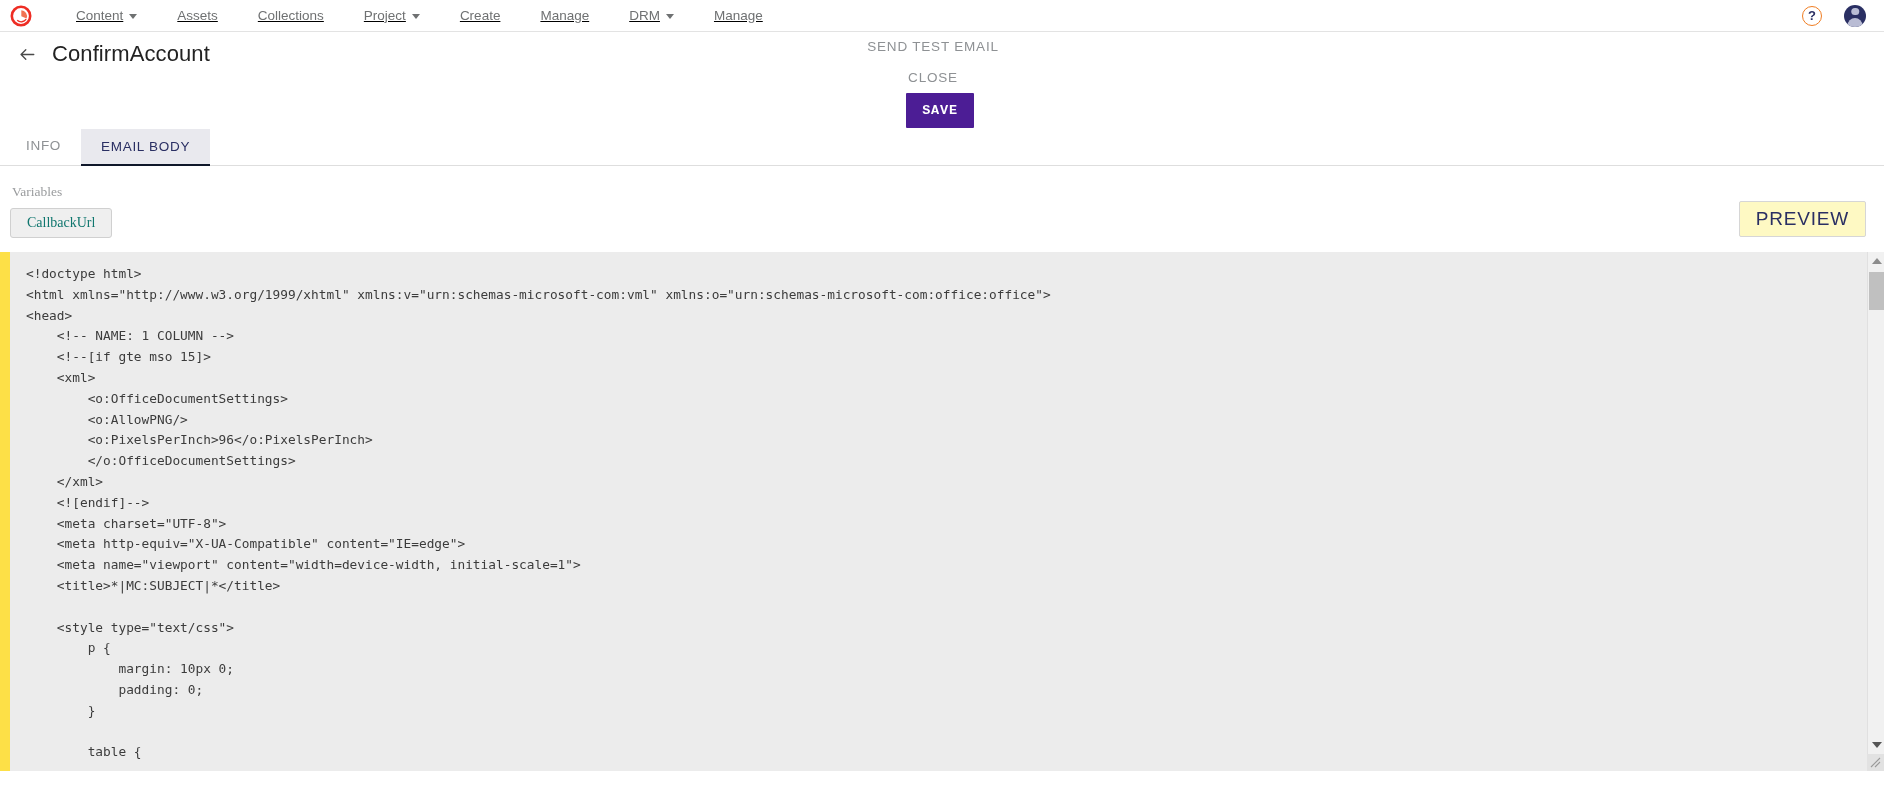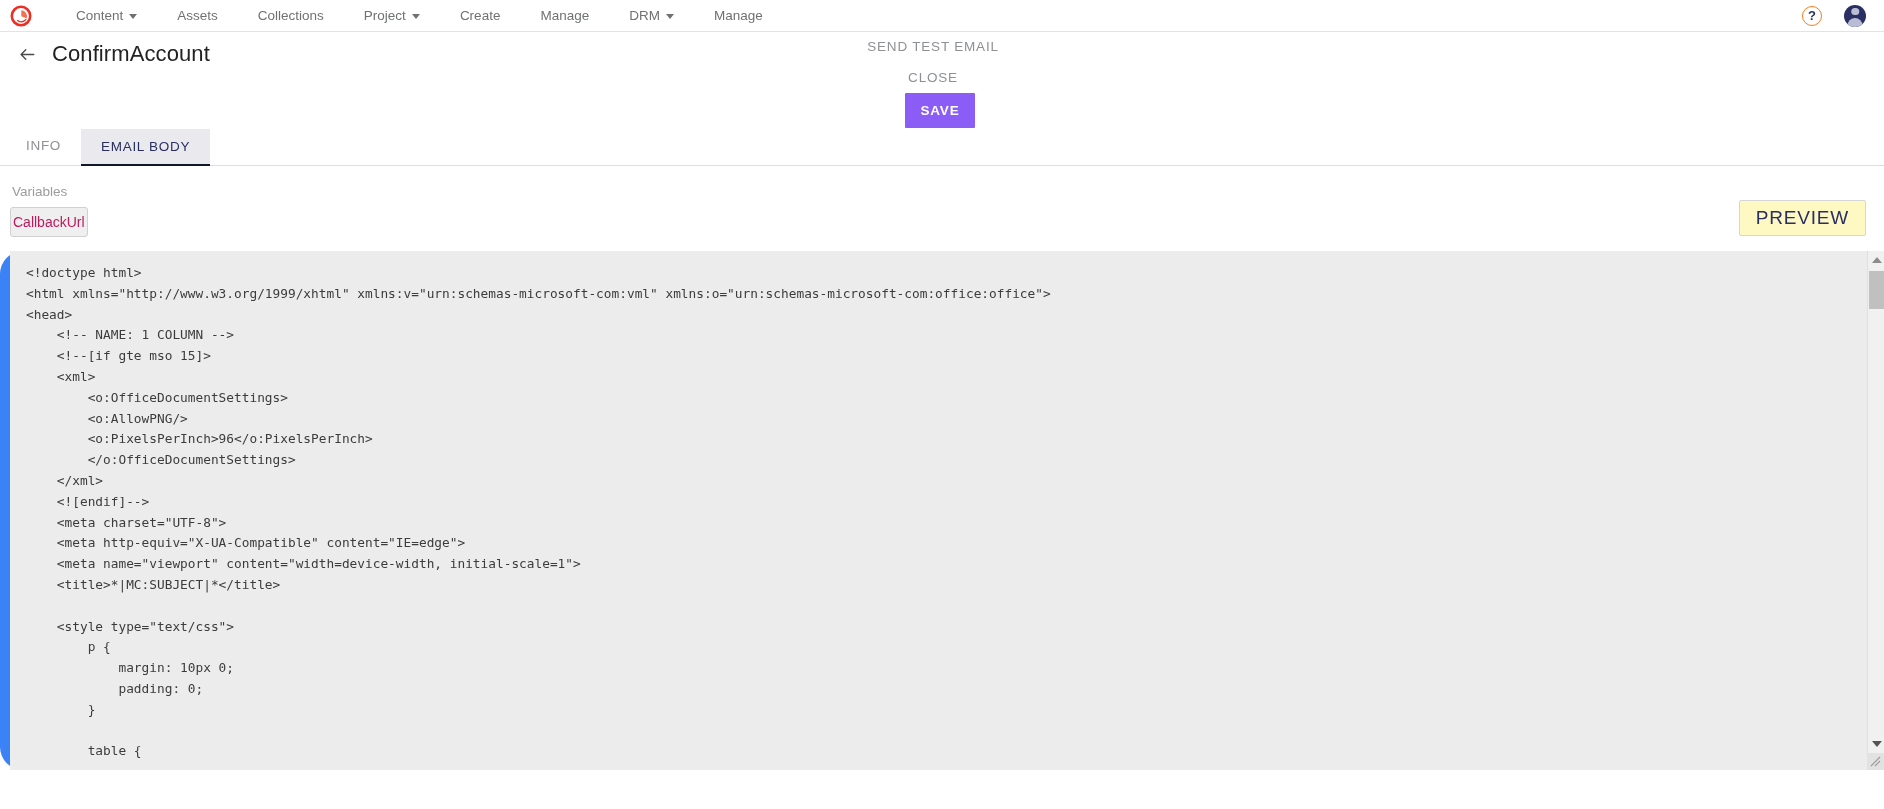--- a/index.html
+++ b/index.html
@@ -20,21 +20,21 @@
     align-items: center;
     padding: 0 18px 0 8px;
     position: relative;
   }
   .logo {
     width: 26px; height: 26px;
     margin-right: 22px;
     flex: 0 0 auto;
     display: flex; align-items: center; justify-content: center;
   }
-  .nav-items { display: flex; align-items: flex-start; gap: 0; }
+  .nav-items { display: flex; align-items: flex-start; gap: 0; text-decoration: underline; }
   .nav-item {
     font-size: 13.5px;
     color: #6f7172;
     padding: 0 20px;
     line-height: 32px;
     cursor: pointer;
     white-space: nowrap;
     display: flex; align-items: center; gap: 6px;
   }
   .caret {
@@ -112,30 +112,30 @@
     color: #8e9194;
     letter-spacing: .8px;
     padding: 8px 16px;
     cursor: pointer;
     background: transparent;
     border: none;
     font-family: inherit;
     white-space: nowrap;
   }
   .primary-btn {
-    background: #8b5cf6;
+    background: #4c1d95;
     color: #ffffff;
     font-size: 13.5px;
     letter-spacing: .8px;
     font-weight: 700;
     border: none;
     padding: 10px 16px;
     margin-left: 14px;
     cursor: pointer;
-    font-family: Liberation Sans, sans-serif;
+    font-family: Liberation Mono, monospace;
     border-radius: 1px;
   }
 
   
   .tabs {
     display: flex; align-items: flex-end;
     border-bottom: 1px solid #dedede;
     padding-left: 6px;
     height: 38px;
     background: #fff;
@@ -157,35 +157,35 @@
     border-bottom: 2px solid #0f172a;
     font-weight: 400;
   }
 
   
   .varsection {
     padding: 18px 18px 0 10px;
     display: flex;
     align-items: flex-start;
   }
-  .vars-left { flex: 1 1 auto; }
+  .vars-left { flex: 1 1 auto; font-family: Liberation Serif, serif; }
   .vars-label {
     font-size: 13.5px;
     color: #9a9c9e;
     margin-bottom: 8px;
     padding-left: 2px;
   }
   .chip {
     display: inline-block;
     font-size: 14px;
-    color: #be185d;
+    color: #0f766e;
     background: #efefef;
     border: 1px solid #d0d0d0;
     border-radius: 3px;
-    padding: 6px 2px;
+    padding: 6px 16px;
     cursor: pointer;
     font-family: inherit;
   }
   .vars-right {
     flex: 0 0 auto;
     align-self: flex-end;
     padding-bottom: 1px;
   }
   .outline-btn {
     background: #fef9c3;
@@ -196,24 +196,23 @@
     padding: 6px 16px;
     cursor: pointer;
     font-family: inherit;
     border-radius: 2px;
   }
 
   
   .editor-wrap {
     margin: 14px 0 0 0;
     padding: 0 0 0 10px;
-    background: #3b82f6;
+    background: #fde047;
     position: relative;
     height: 519px;
-    border-radius: 23px;
   }
   .editor {
     background: #ececec;
     height: 100%;
     position: relative;
     overflow: hidden;
     padding: 12px 0 0 8px;
   }
   .code {
     font-family: "DejaVu Sans Mono", "Liberation Mono", monospace;

